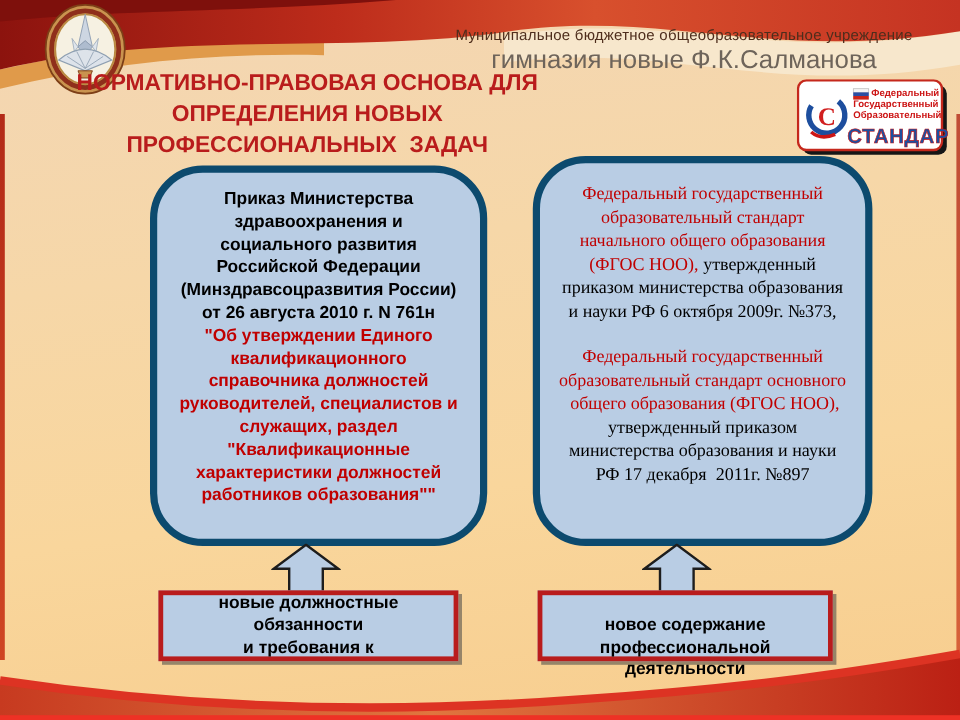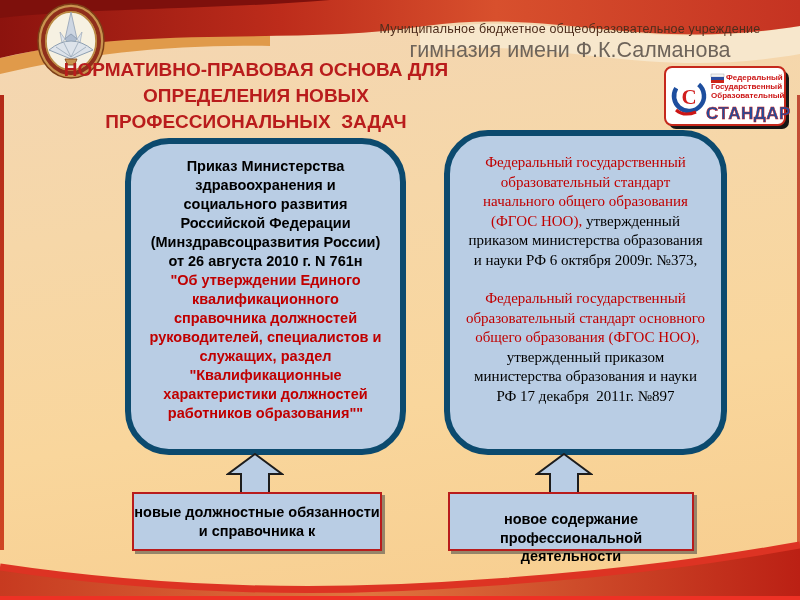--- a/index.html
+++ b/index.html
@@ -40,21 +40,21 @@
     left:444px;top:130px;width:283px;height:325px;padding:17px 15px;
     font-family:Liberation Serif, serif;font-size:15px;line-height:1.3;color:#000;
   }
   .right-round .para{margin:0;}
   .right-round .para + .para{margin-top:19px;}
   .red-text{color:#c00000;}
 
   .up-arrow{position:absolute;}
 
   .bottom-box{
-    position:absolute;background:#b9cde4;border:2px solid #b91c1c;box-sizing:border-box;
+    position:absolute;background:#b9cde4;border:4px solid #b91c1c;box-sizing:border-box;
     box-shadow:3px 3px 0 rgba(70,70,70,.55);
     font-weight:bold;font-size:14.5px;line-height:1.28;color:#000;
     display:flex;flex-direction:column;text-align:center;
   }
   .bottom-left{left:132px;top:492px;width:250px;height:59px;justify-content:center;}
   .bottom-right{left:448px;top:492px;width:246px;height:59px;justify-content:flex-start;padding-top:16px;}
 </style>
 </head>
 <body>
 
@@ -90,21 +90,21 @@
     <polygon points="29,37 35,32 41,37 35,45" fill="#aebccf" stroke="#90a0b4" stroke-width="0.8"></polygon>
     <polygon points="24,30 29,37 26,41" fill="#dfe5ec" stroke="#90a0b4" stroke-width="0.6"></polygon>
     <polygon points="46,30 41,37 44,41" fill="#dfe5ec" stroke="#90a0b4" stroke-width="0.6"></polygon>
     <path d="M13,48 Q35,30 57,48 L35,57 Z" fill="#dde3ea" stroke="#8fa0b2" stroke-width="1"></path>
     <path d="M20,45 L35,55 M28,41 L35,55 M42,41 L35,55 M50,45 L35,55" stroke="#8fa0b2" stroke-width="0.7" fill="none"></path>
     <path d="M29,57 h12 l-2.5,6 h-7 Z" fill="#c9934f" stroke="#7d3f17" stroke-width="0.8"></path>
   </svg>
 
   <div class="org-block">
     <div class="org-line1">Муниципальное бюджетное общеобразовательное учреждение</div>
-    <div class="org-line2">гимназия имени Ф.К.Салманова</div>
+    <div class="org-line2">гимназия новые Ф.К.Салманова</div>
   </div>
 
   <div class="page-title">
     <div>НОРМАТИВНО-ПРАВОВАЯ ОСНОВА ДЛЯ</div>
     <div>ОПРЕДЕЛЕНИЯ НОВЫХ</div>
     <div>ПРОФЕССИОНАЛЬНЫХ &nbsp;ЗАДАЧ</div>
   </div>
 
   <svg class="fgos-logo" width="126" height="64" viewBox="0 0 126 64">
     <rect x="5" y="5" width="120" height="58" rx="7" fill="#161616"></rect>
@@ -141,21 +141,21 @@
 
   <svg class="up-arrow" style="left:226px;top:453px;" width="58" height="41" viewBox="0 0 58 41">
     <polygon points="29,1 56,21 43,21 43,40 15,40 15,21 2,21" fill="#b9cde4" stroke="#1d1d1d" stroke-width="2"></polygon>
   </svg>
   <svg class="up-arrow" style="left:535px;top:453px;" width="58" height="41" viewBox="0 0 58 41">
     <polygon points="29,1 56,21 43,21 43,40 15,40 15,21 2,21" fill="#b9cde4" stroke="#1d1d1d" stroke-width="2"></polygon>
   </svg>
 
   <div class="bottom-box bottom-left">
     <div>новые должностные обязанности</div>
-    <div>и справочника к</div>
+    <div>и требования к</div>
   </div>
   <div class="bottom-box bottom-right">
     <div>новое содержание</div>
     <div>профессиональной деятельности</div>
   </div>
 
   <svg class="decor bottom" width="800" height="65" viewBox="0 0 800 65">
     <defs>
       <linearGradient id="botGrad" x1="0" y1="0" x2="1" y2="0">
         <stop offset="0" stop-color="#c73a20"></stop>

